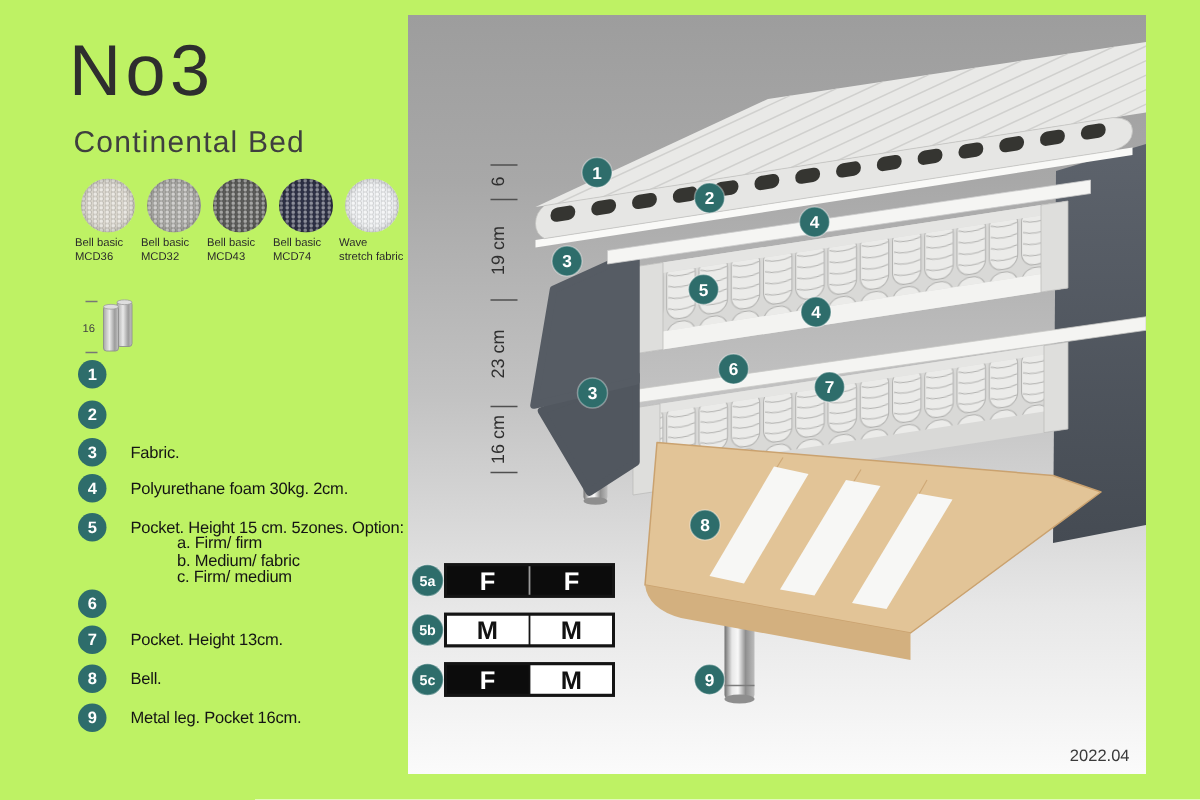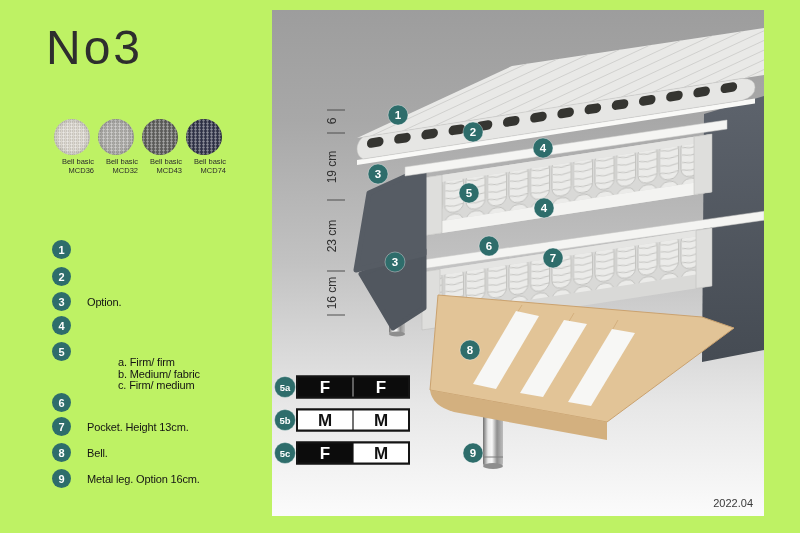--- a/index.html
+++ b/index.html
@@ -4,21 +4,21 @@
 <style>
   html,body{margin:0;padding:0;background:#ffffff;}
   #stage{position:relative;width:800px;height:533px;background:#bef264;overflow:hidden;
          font-family:"Liberation Sans",sans-serif;text-decoration:underline;}
   
   .title{position:absolute;left:46px;top:20px;font-size:48px;font-weight:300;
          letter-spacing:3px;color:#2e2e2e;}
   .subtitle{position:absolute;left:49px;top:84px;font-size:20px;font-weight:400;
          letter-spacing:.8px;color:#3f3f3f;}
   .swatches{position:absolute;left:50px;top:119px;display:flex;}
-  .swatch{width:44px;text-align:right;}
+  .swatch{width:44px;text-align:left;}
   .swatch-circle{width:36px;height:36px;border-radius:50%;margin:0 auto;
          box-shadow:inset 0 0 5px rgba(0,0,0,.28);}
   .swatch-label{margin-top:3px;font-size:7.5px;line-height:8.5px;color:#2b2b2b;}
   .leg-icon{position:absolute;left:54px;top:194px;}
   .legend-row{position:absolute;left:52px;display:flex;align-items:center;}
   .lnum{width:19px;height:19px;border-radius:50%;background:#2e6d6b;color:#fff;
         font-size:11px;font-weight:bold;display:flex;align-items:center;justify-content:center;
         flex:0 0 19px;}
   .ltext{margin-left:16px;font-size:11px;letter-spacing:-.15px;color:#141414;white-space:nowrap;}
   .lsub{position:absolute;left:93px;top:357px;font-size:11px;line-height:11.5px;
@@ -31,20 +31,21 @@
   .tbl-label{font-size:9.5px;font-weight:bold;fill:#ffffff;}
   .tbl-letter{font-size:17px;font-weight:bold;}
   .date-text{font-size:11px;fill:#3a3a3a;}
 </style>
 </head>
 <body>
 
 <div id="stage">
 
   <div class="title">No3</div>
+  <div class="subtitle">Continental Bed</div>
 
   <div class="swatches">
     <div class="swatch">
       <div class="swatch-circle" style="background-color: rgb(217, 213, 204); background-image: radial-gradient(circle at 1.5px 1.5px, rgba(255, 255, 255, 0.45) 0.8px, rgba(0, 0, 0, 0.12) 1.6px, transparent 2px); background-size: 4px 3px;"></div>
       <div class="swatch-label">
           <div>Bell basic</div>
           <div>MCD36</div>
         </div>
     </div>
     <div class="swatch">
@@ -61,58 +62,86 @@
           <div>MCD43</div>
         </div>
     </div>
     <div class="swatch">
       <div class="swatch-circle" style="background-color: rgb(46, 49, 71); background-image: radial-gradient(circle at 1.5px 1.5px, rgba(255, 255, 255, 0.45) 0.8px, rgba(0, 0, 0, 0.12) 1.6px, transparent 2px); background-size: 4px 3px;"></div>
       <div class="swatch-label">
           <div>Bell basic</div>
           <div>MCD74</div>
         </div>
     </div>
+    <div class="swatch">
+      <div class="swatch-circle" style="background-color: rgb(236, 238, 240); background-image: radial-gradient(circle at 1.5px 1.5px, rgba(255, 255, 255, 0.45) 0.8px, rgba(0, 0, 0, 0.12) 1.6px, transparent 2px); background-size: 4px 3px;"></div>
+      <div class="swatch-label">
+          <div>Wave</div>
+          <div>stretch fabric</div>
+        </div>
+    </div>
   </div>
 
+  <div class="leg-icon">
+    <svg width="46" height="46" viewBox="0 0 46 46">
+      <defs>
+        <linearGradient id="gLegIcon" x1="0" y1="0" x2="1" y2="0">
+          <stop offset="0" stop-color="#a7a7a7"></stop>
+            <stop offset=".4" stop-color="#e9e9e9"></stop>
+          <stop offset=".75" stop-color="#9c9c9c"></stop>
+            <stop offset="1" stop-color="#c4c4c4"></stop>
+        </linearGradient>
+      </defs>
+      <line x1="3" y1="7" x2="11" y2="7" stroke="#777" stroke-width="1"></line>
+      <line x1="3" y1="41" x2="11" y2="41" stroke="#777" stroke-width="1"></line>
+      <text x="1" y="27" font-size="7.5" fill="#444">16</text>
+      <rect x="24" y="7" width="10" height="30" rx="2" fill="url(#gLegIcon)" stroke="#8d8d8d" stroke-width=".6"></rect>
+      <rect x="15" y="10" width="10" height="30" rx="2" fill="url(#gLegIcon)" stroke="#8d8d8d" stroke-width=".6"></rect>
+      <ellipse cx="29" cy="7.5" rx="5" ry="1.6" fill="#dedede" stroke="#999" stroke-width=".5"></ellipse>
+      <ellipse cx="20" cy="10.5" rx="5" ry="1.6" fill="#dedede" stroke="#999" stroke-width=".5"></ellipse>
+    </svg>
+  </div>
 
   <div class="legend-row" style="top:240px">
     <span class="lnum">1</span>
     </div>
   <div class="legend-row" style="top:267px">
     <span class="lnum">2</span>
     </div>
   <div class="legend-row" style="top:292px">
     <span class="lnum">3</span>
-    <span class="ltext">Option.</span>
+    <span class="ltext">Fabric.</span>
     </div>
   <div class="legend-row" style="top:316px">
     <span class="lnum">4</span>
+    <span class="ltext">Polyurethane foam 30kg. 2cm.</span>
     </div>
   <div class="legend-row" style="top:342px">
     <span class="lnum">5</span>
+    <span class="ltext">Pocket. Height 15 cm. 5zones. Option:</span>
     </div>
   <div class="lsub">
     <div>a. Firm/ firm</div>
     <div>b. Medium/ fabric</div>
     <div>c. Firm/ medium</div>
   </div>
   <div class="legend-row" style="top:393px">
     <span class="lnum">6</span>
     </div>
   <div class="legend-row" style="top:417px">
     <span class="lnum">7</span>
     <span class="ltext">Pocket. Height 13cm.</span>
     </div>
   <div class="legend-row" style="top:443px">
     <span class="lnum">8</span>
     <span class="ltext">Bell.</span>
     </div>
   <div class="legend-row" style="top:469px">
     <span class="lnum">9</span>
-    <span class="ltext">Metal leg. Option 16cm.</span>
+    <span class="ltext">Metal leg. Pocket 16cm.</span>
     </div>
 
   <div id="panel">
     <svg id="bed-svg" width="492" height="506" viewBox="0 0 492 506">
       <defs>
         <linearGradient id="chrome" x1="0" y1="0" x2="1" y2="0">
           <stop offset="0" stop-color="#6f6f6f"></stop>
             <stop offset=".25" stop-color="#e8e8e8"></stop>
           <stop offset=".45" stop-color="#f8f8f8"></stop>
             <stop offset=".7" stop-color="#8f8f8f"></stop>

